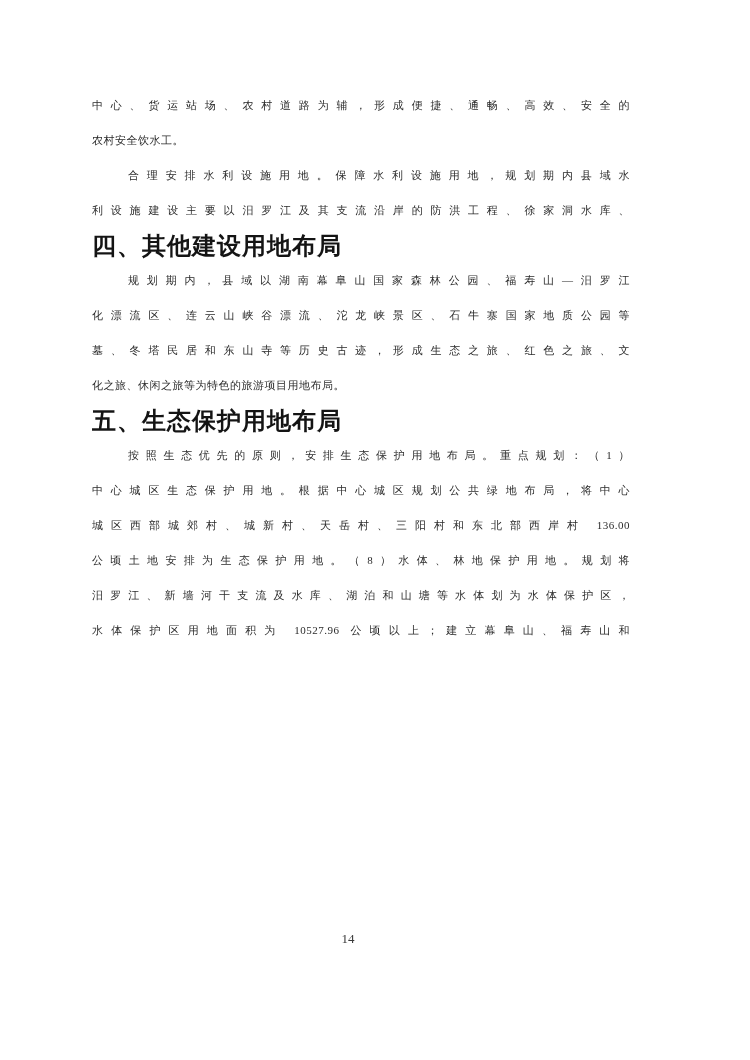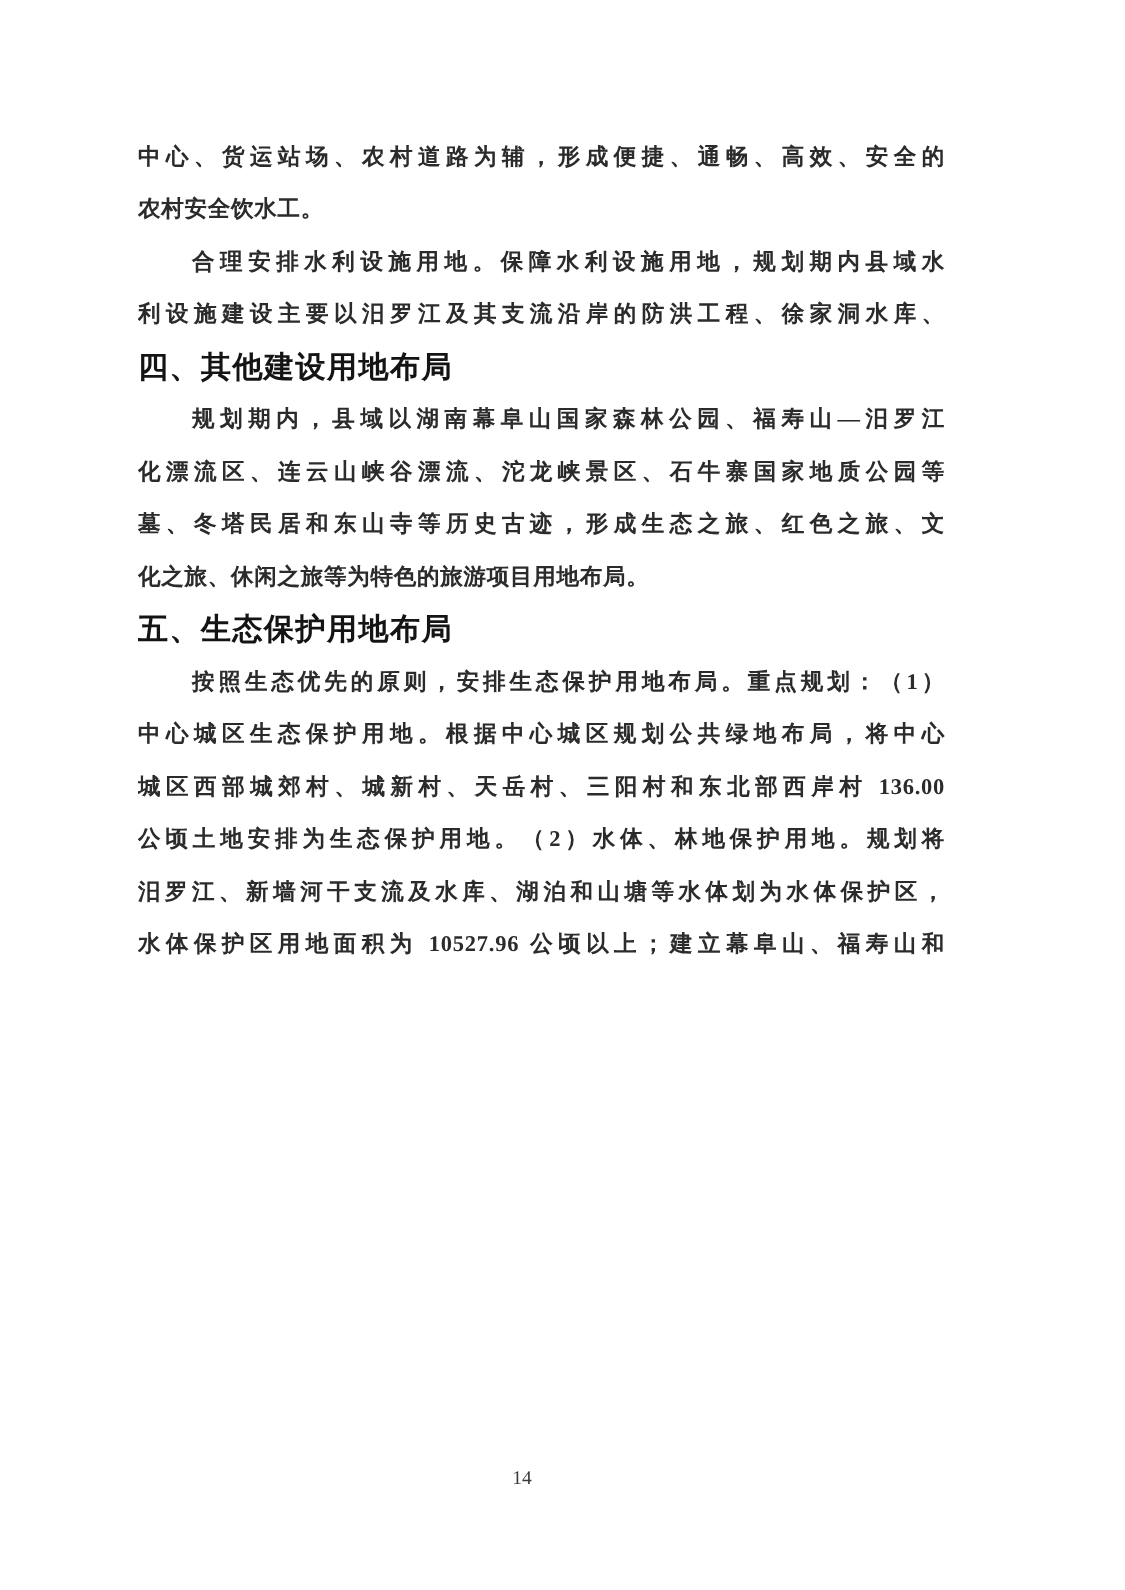--- a/index.html
+++ b/index.html
@@ -16,52 +16,51 @@
     font-family: "Liberation Serif", serif;
   }
   .doc-body {
     position: absolute;
     left: 92px;
     top: 88px;
     width: 538px;
     color: #2b2b2b;
   }
   .line {
-    font-size: 15px;
+    font-size: 11px;
     line-height: 35px;
     height: 35px;
     text-align: justify;
     text-align-last: justify;
     letter-spacing: 0.5px;
     overflow: hidden;
-    font-weight: bold;
   }
   .line--end {
     text-align-last: left;
   }
   .line--indent {
     text-indent: 36px;
   }
   .heading {
     font-family: "Liberation Sans", sans-serif;
     font-weight: bold;
-    font-size: 20px;
+    font-size: 24px;
     line-height: 35px;
     height: 35px;
     color: #141414;
     text-align: left;
     text-align-last: left;
     letter-spacing: 1px;
     overflow: hidden;
   }
   .footer {
     position: absolute;
     left: 0;
     width: 696px;
-    top: 977px;
+    top: 931px;
     text-align: center;
     font-size: 13px;
     color: #3a3a3a;
     font-family: "Liberation Serif", serif;
   }
 </style>
 </head>
 <body>
 
 <div class="page">
@@ -72,18 +71,18 @@
       <div class="line">利设施建设主要以汨罗江及其支流沿岸的防洪工程、徐家洞水库、</div>
       <div class="heading">四、其他建设用地布局</div>
       <div class="line line--indent">规划期内，县域以湖南幕阜山国家森林公园、福寿山—汨罗江</div>
       <div class="line">化漂流区、连云山峡谷漂流、沱龙峡景区、石牛寨国家地质公园等</div>
       <div class="line">墓、冬塔民居和东山寺等历史古迹，形成生态之旅、红色之旅、文</div>
       <div class="line line--end">化之旅、休闲之旅等为特色的旅游项目用地布局。</div>
       <div class="heading">五、生态保护用地布局</div>
       <div class="line line--indent">按照生态优先的原则，安排生态保护用地布局。重点规划：（1）</div>
       <div class="line">中心城区生态保护用地。根据中心城区规划公共绿地布局，将中心</div>
       <div class="line">城区西部城郊村、城新村、天岳村、三阳村和东北部西岸村 136.00</div>
-      <div class="line">公顷土地安排为生态保护用地。（2）水体、林地保护用地。规划将</div>
+      <div class="line">公顷土地安排为生态保护用地。（8）水体、林地保护用地。规划将</div>
       <div class="line">汨罗江、新墙河干支流及水库、湖泊和山塘等水体划为水体保护区，</div>
       <div class="line">水体保护区用地面积为 10527.96 公顷以上；建立幕阜山、福寿山和</div>
     </div>
   <div class="footer">14</div>
 </div>
 
 </body></html>

